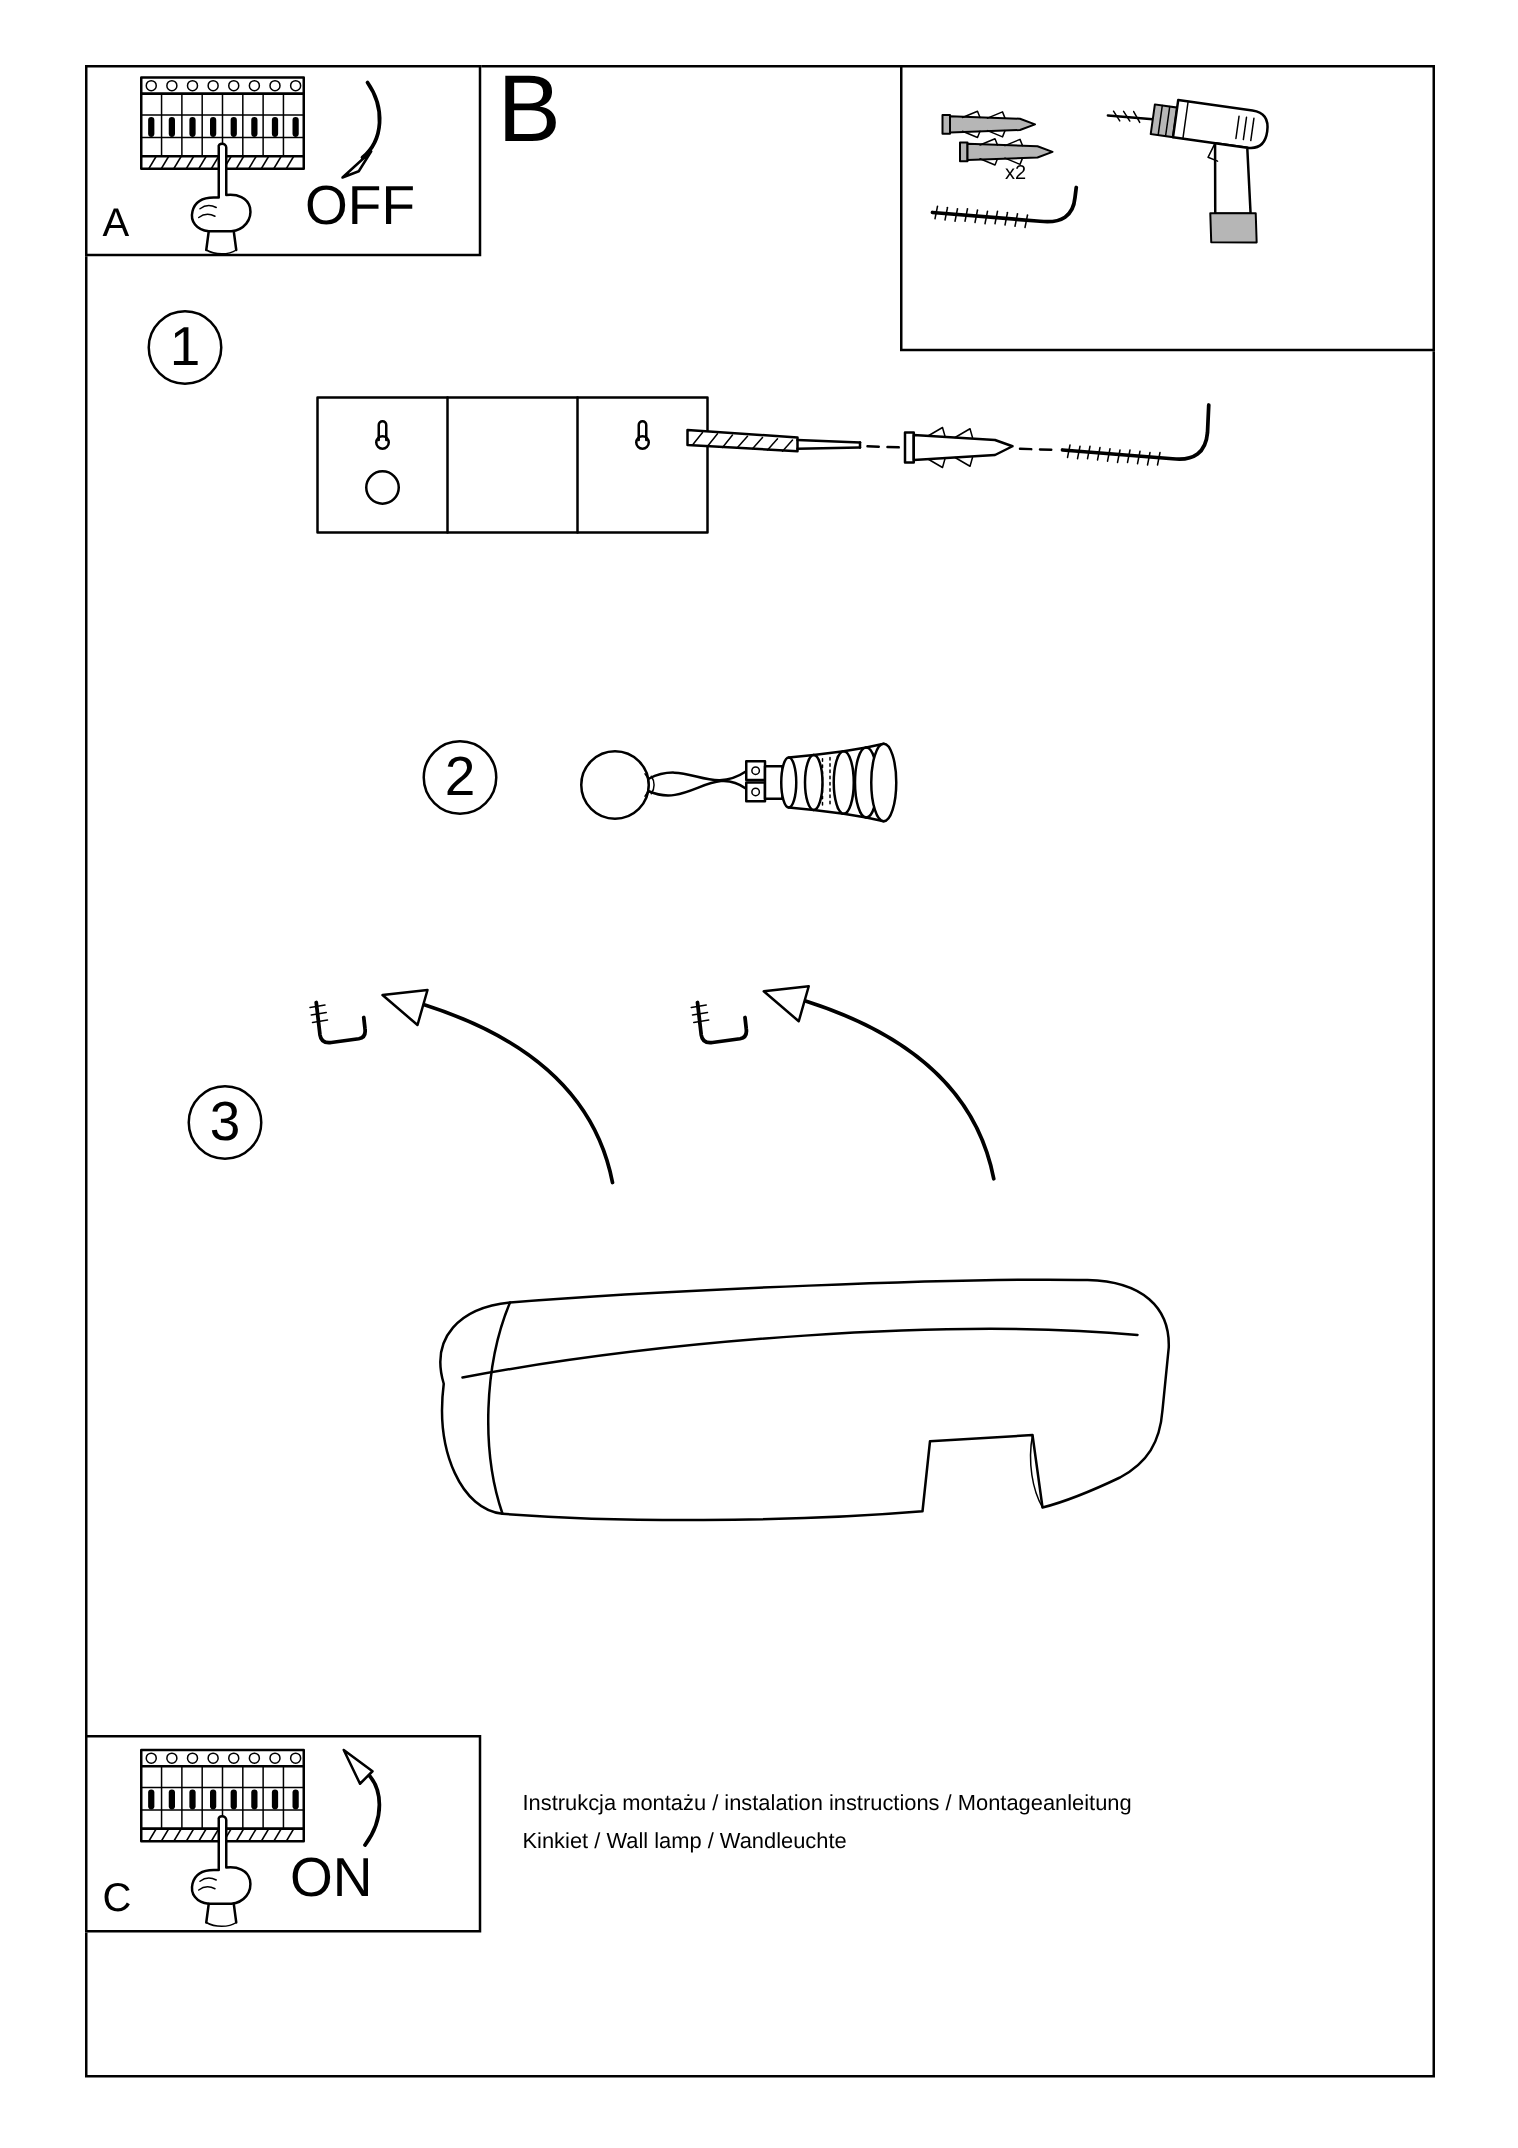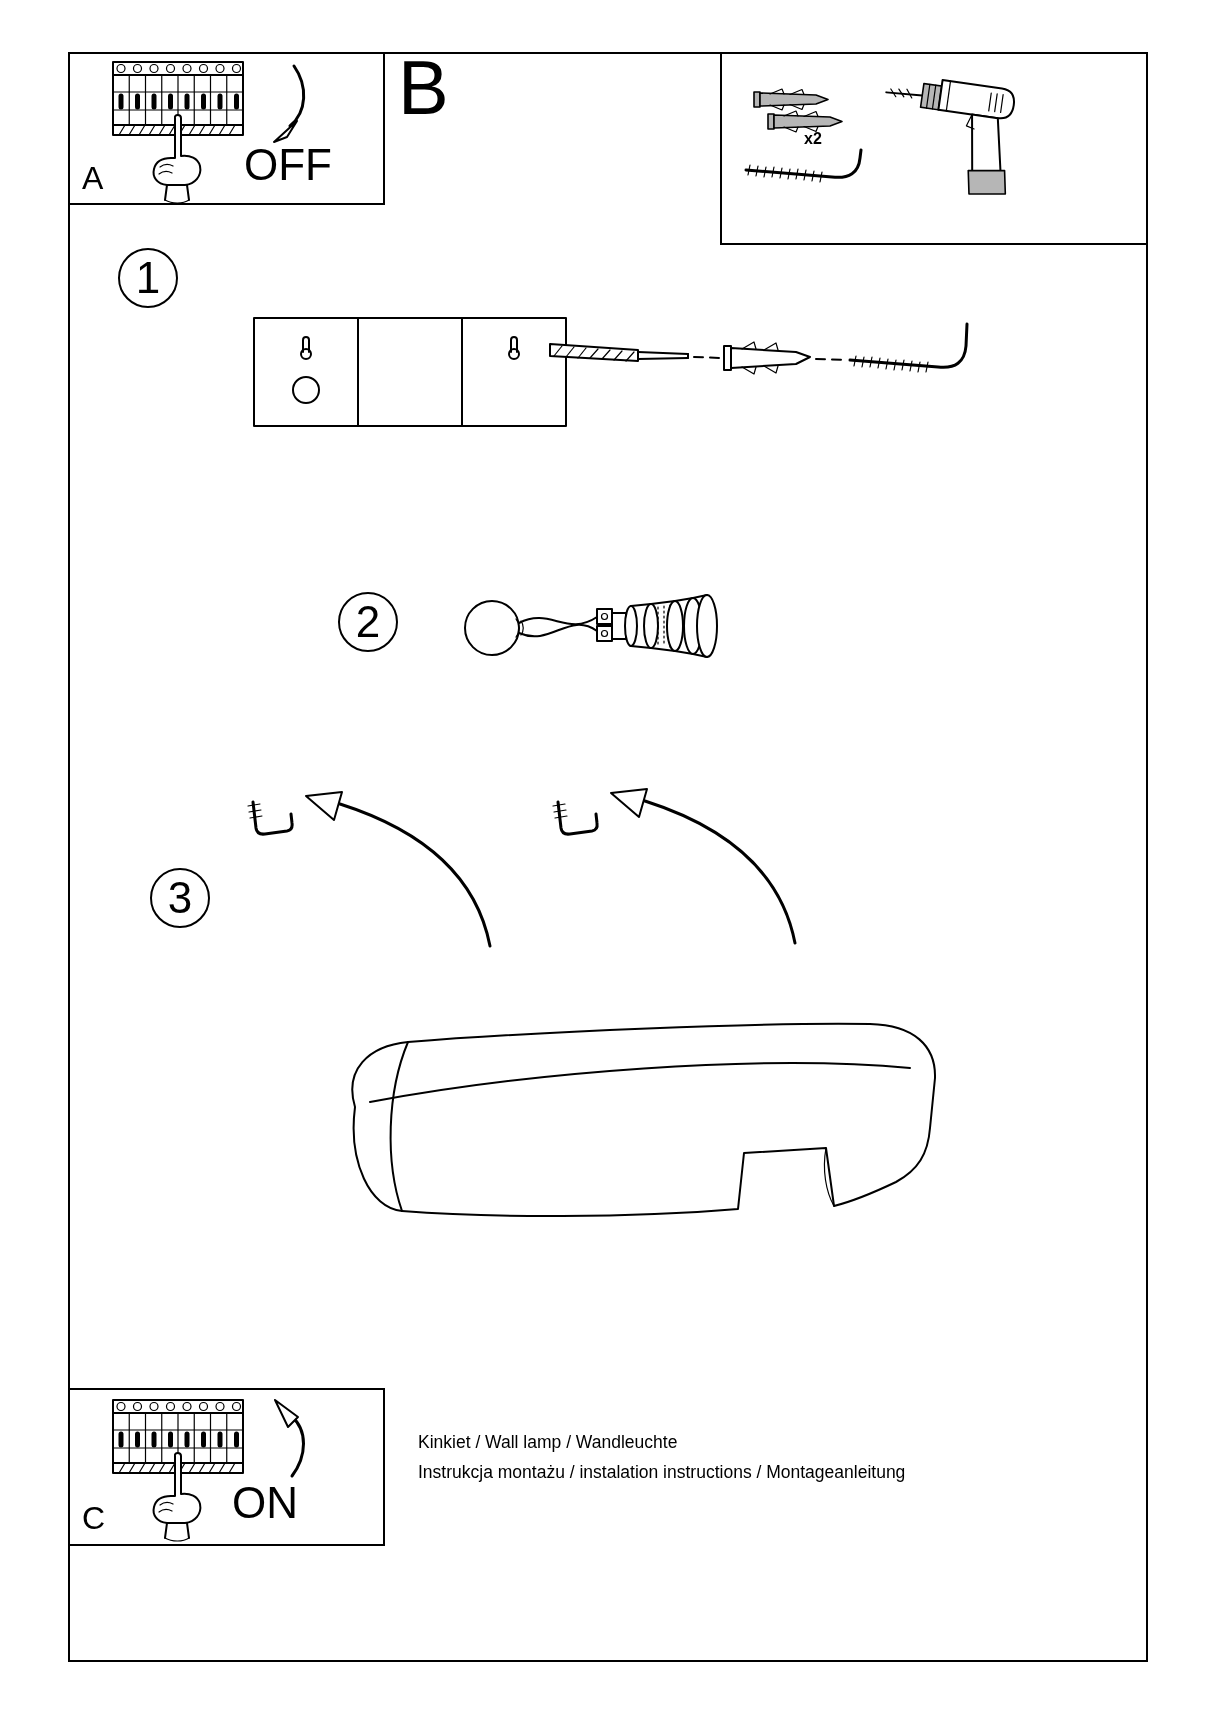--- a/index.html
+++ b/index.html
@@ -87,21 +87,21 @@
       <path class="s thick" d="M32,6 C46,26 45,52 28,66"></path>
       <polygon class="sw" points="12,82 35,61 25,77"></polygon>
     </svg>
 
     <span class="abs state" style="left:174px;top:86px;">OFF</span>
     <span class="abs letter" style="left:12px;top:106px;">A</span>
   </div>
 
   <span class="abs big-b" style="left:398px;top:50px;">B</span>
 
-  <div class="abs panel" style="left:720px;top:52px;width:428px;height:193px;font-weight:bold;">
+  <div class="abs panel" style="left:720px;top:52px;width:428px;height:229px;">
 
     <svg class="abs" style="left:30px;top:32px;" width="112" height="50" viewBox="0 0 112 50">
       <g>
         <rect class="sg" x="2" y="6" width="6" height="15"></rect>
         <path class="sg" d="M8,7 L64,9 L76,13.5 L64,18 L8,20 Z"></path>
         <path class="s thin" d="M18,8 L30,3 L32,8"></path>
           <path class="s thin" d="M38,8.5 L50,3.5 L52,8.5"></path>
         <path class="s thin" d="M18,19 L30,24 L32,19"></path>
           <path class="s thin" d="M38,18.5 L50,23.5 L52,18.5"></path>
       </g>
@@ -335,17 +335,17 @@
     <svg class="abs" style="left:192px;top:8px;" width="46" height="84" viewBox="0 0 46 84">
       <path class="s thick" d="M30,78 C45,58 46,32 29,18"></path>
       <polygon class="sw" points="13,2 36,19 26,29"></polygon>
     </svg>
 
     <span class="abs state" style="left:162px;top:88px;">ON</span>
     <span class="abs letter" style="left:12px;top:110px;">C</span>
   </div>
 
   <div class="abs footer" style="left:418px;top:1428px;">
+    <div>Instrukcja montażu / instalation instructions / Montageanleitung</div>
     <div>Kinkiet / Wall lamp / Wandleuchte</div>
-    <div>Instrukcja montażu / instalation instructions / Montageanleitung</div>
   </div>
 
 </div>
 
 </body></html>

